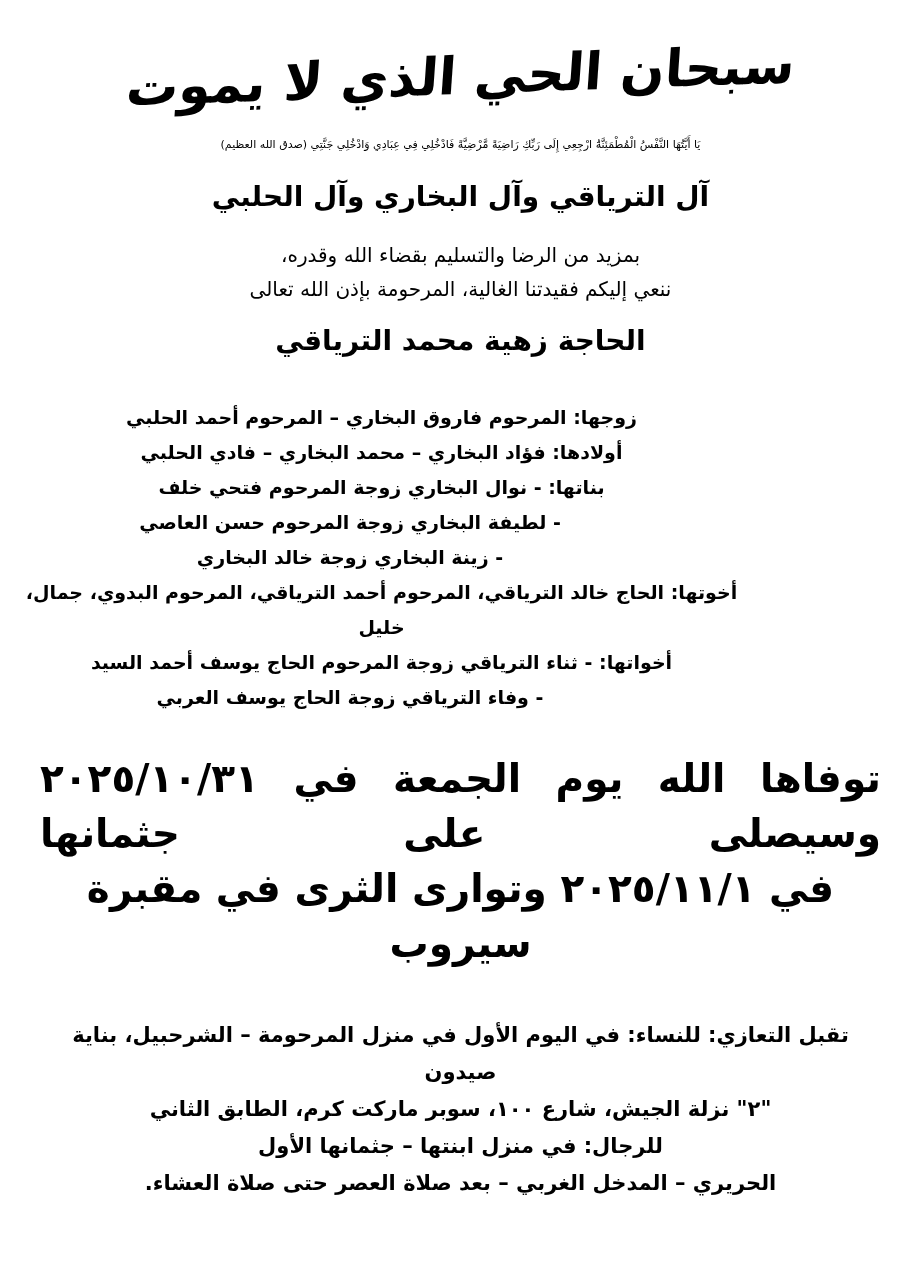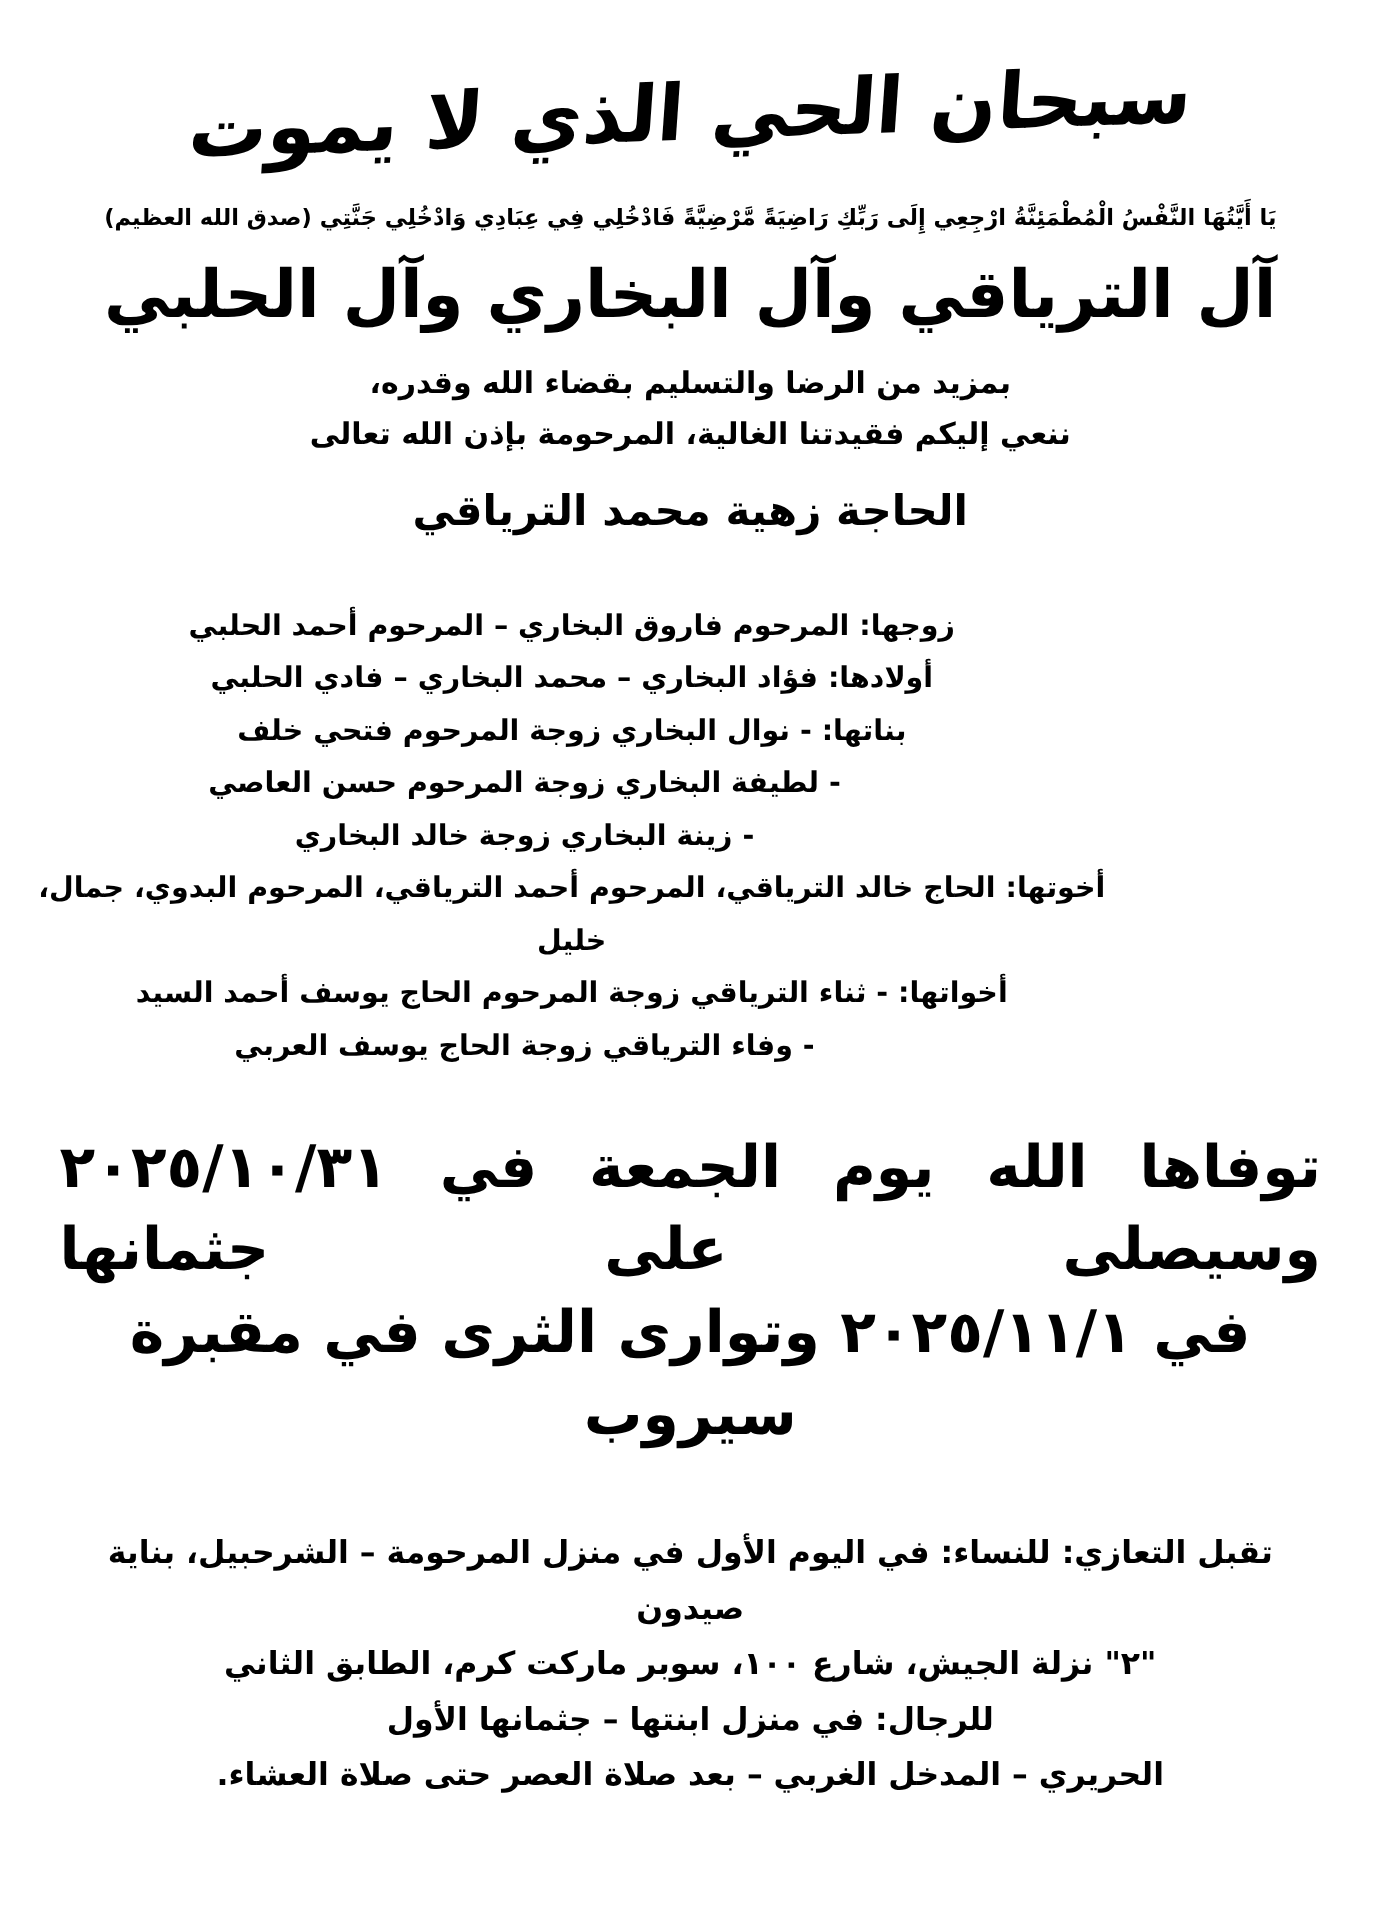--- a/index.html
+++ b/index.html
@@ -24,36 +24,36 @@
     font-size: 52px;
     font-weight: bold;
     line-height: 100px;
     height: 102px;
     transform: skewX(-6deg) rotate(-2deg);
   }
   .verse {
     margin-top: 4px;
     padding: 0 28px;
     text-align: center;
-    font-size: 15px;
-    font-weight: bold;
+    font-size: 11px;
+    font-weight: normal;
     line-height: 26px;
   }
   .families-title {
     margin: 10px 0 0;
     text-align: center;
-    font-size: 44px;
+    font-size: 28px;
     font-weight: bold;
     line-height: 58px;
   }
   .intro {
     margin-top: 12px;
     text-align: center;
     font-size: 20px;
-    font-weight: bold;
+    font-weight: normal;
     line-height: 34px;
   }
   .deceased-name {
     margin: 12px 0 0;
     text-align: center;
     font-size: 28px;
     font-weight: bold;
     line-height: 46px;
   }
   .relations {

